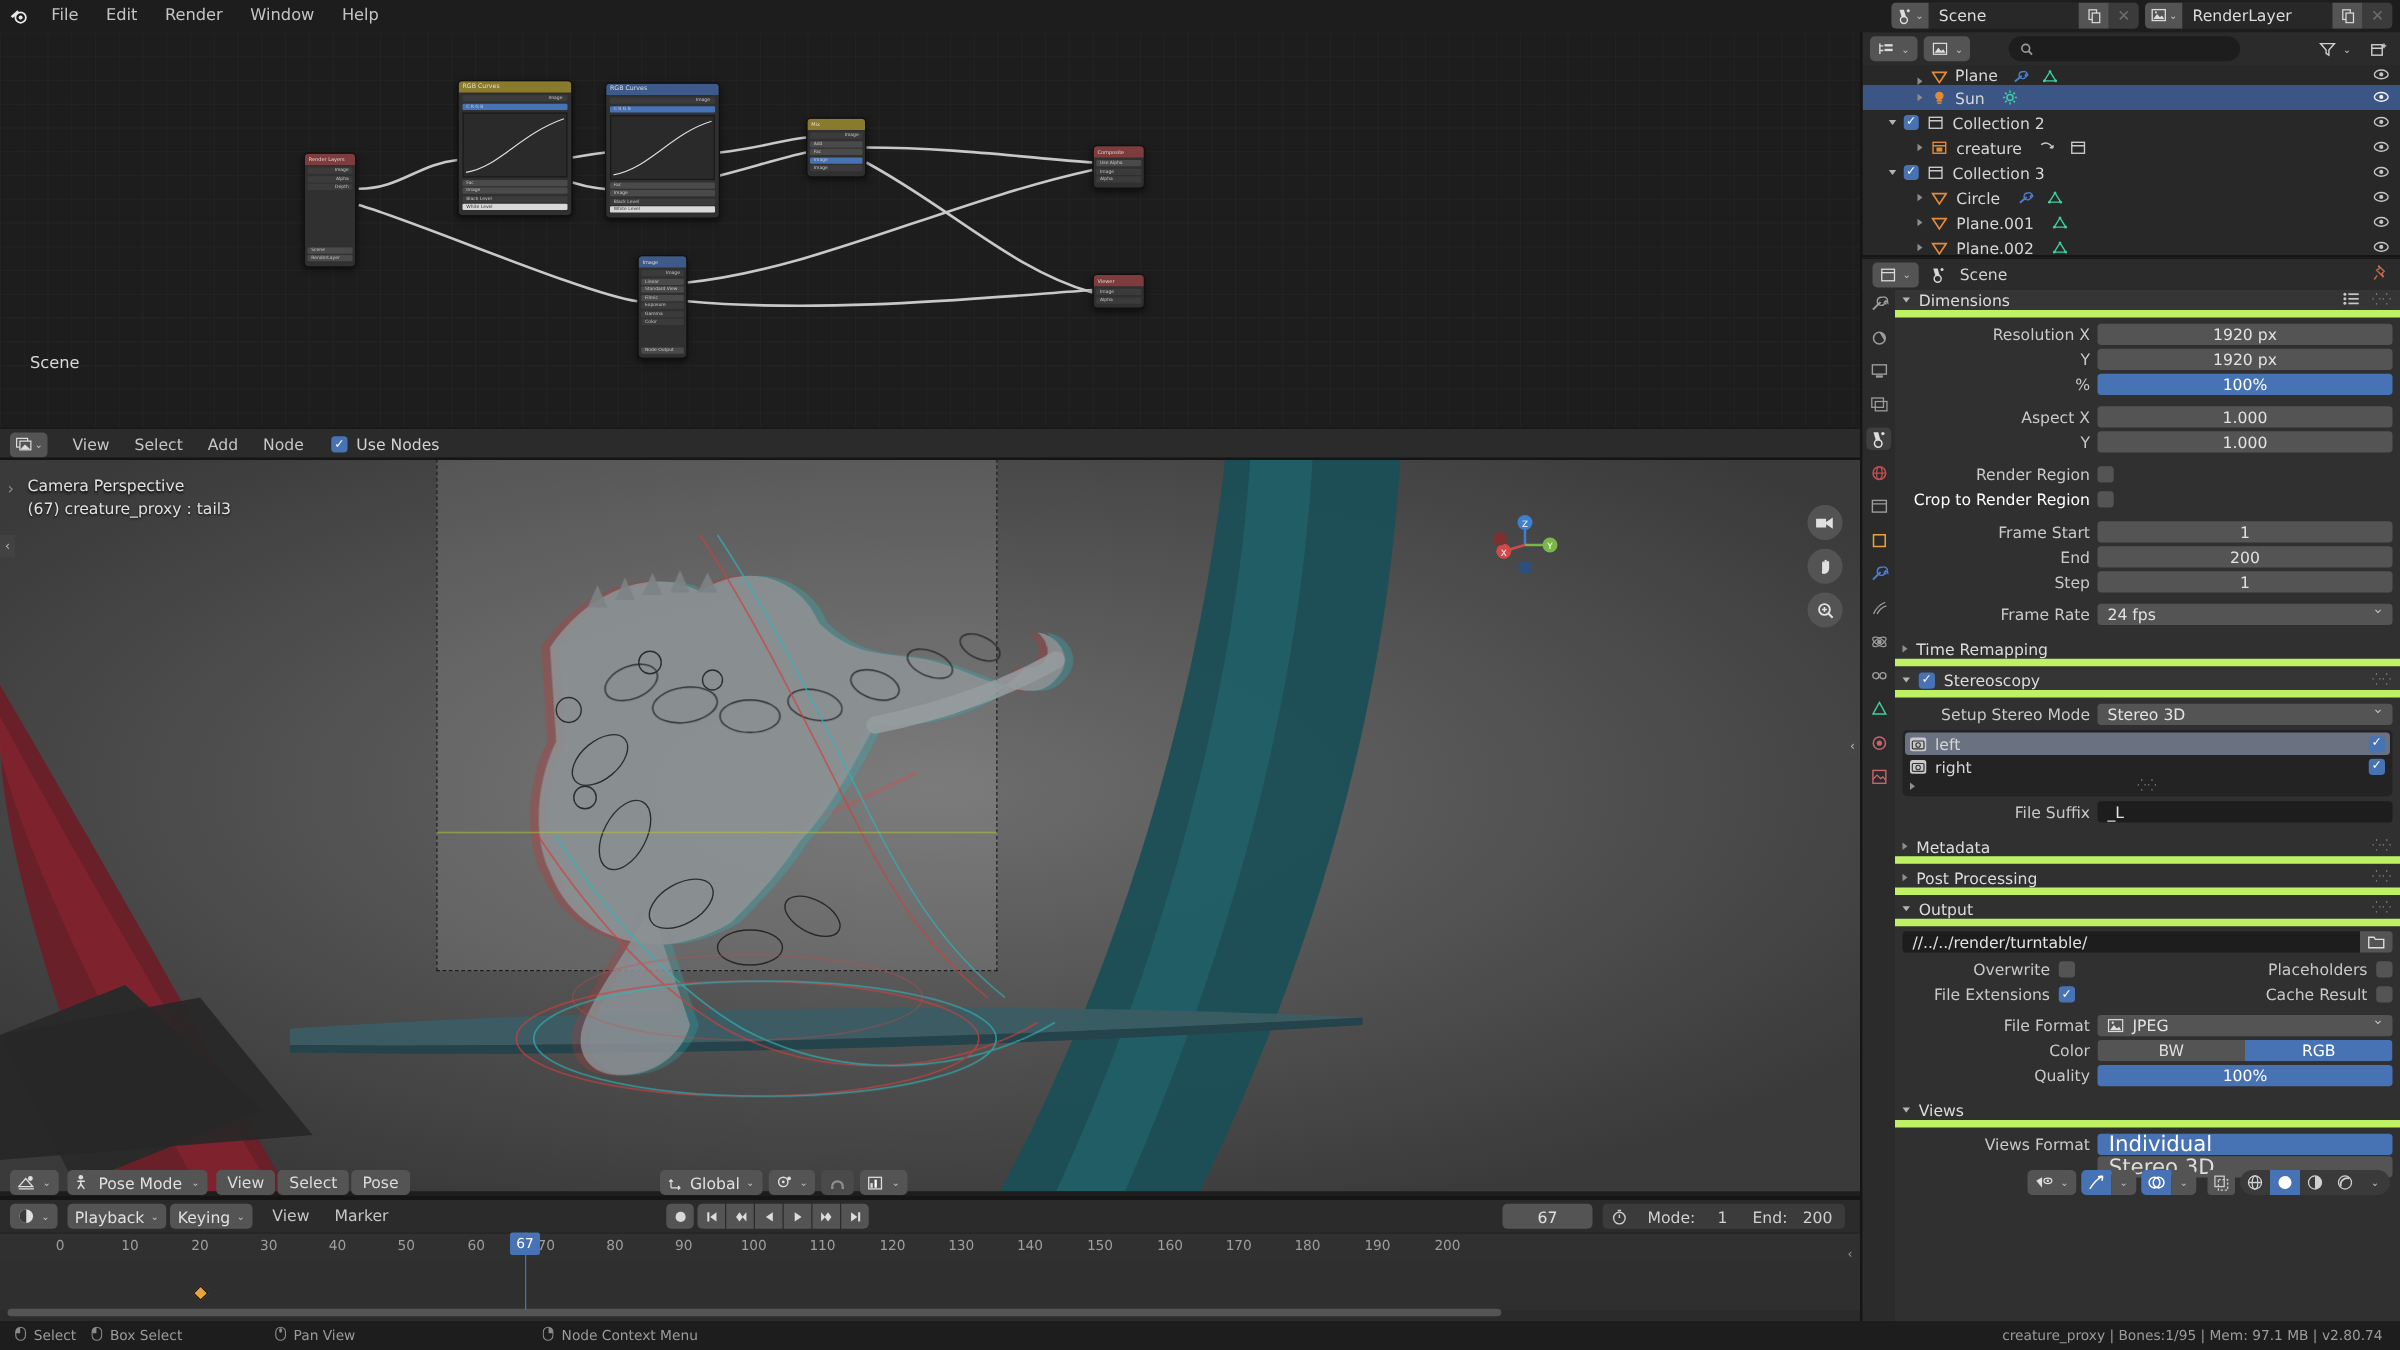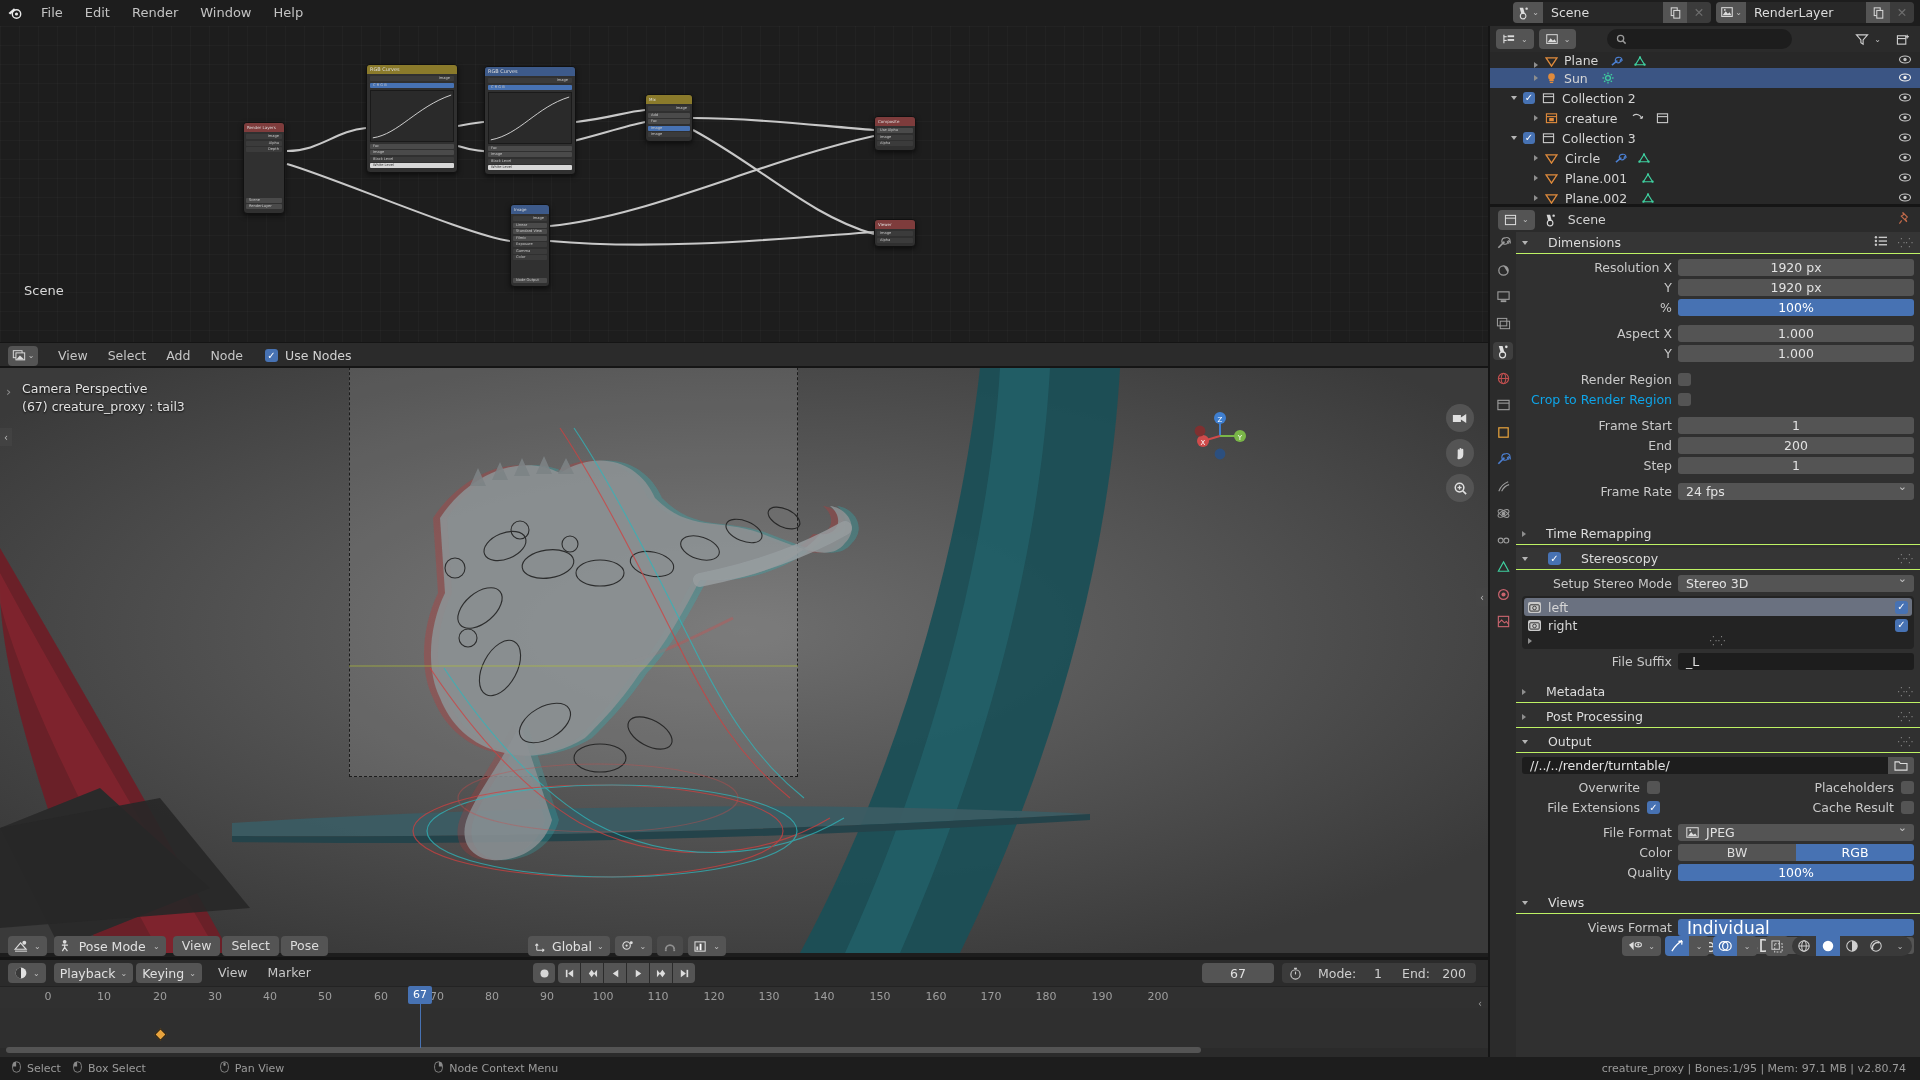--- a/index.html
+++ b/index.html
@@ -121,26 +121,26 @@
       border-right:3.5px solid transparent; }
   .obj-ic { width:17px; height:14px; display:inline-flex; align-items:center; justify-content:center;}
 
   
   .props { position:absolute; left:1490px; top:206px; width:430px; height:851px; background:#303030; }
   .pr-tabs { position:absolute; left:1490px; top:206px; width:26px; bottom:23px; background:#2b2b2b;
      display:flex; flex-direction:column; align-items:center; padding-top:28px; gap:9px; z-index:3;}
   .pr-tab { width:20px; height:18px; display:flex; align-items:center; justify-content:center; font-size:12px;}
   .pr-body { position:absolute; left:1516px; top:232px; width:404px; bottom:23px; overflow:hidden;
      background:#303030; }
-  .panel-head { height:22px; display:flex; align-items:center; gap:20px; padding:0 6px;
-     background:#353535; border-bottom:1px solid #bef264; font-size:12.5px; color:#dcdcdc; }
+  .panel-head { height:22px; display:flex; align-items:center; gap:7px; padding:0 6px;
+     background:#353535; border-bottom:6px solid #bef264; font-size:12.5px; color:#dcdcdc; }
   .panel-head.sub { background:#303030; }
   .prow { display:flex; align-items:center; height:19px; margin:1px 6px; gap:6px; }
   .plabel { flex:0 0 150px; text-align:right; font-size:12.5px; color:#c9c9c9; }
-  .plabel.dim { color:#0ea5e9; }
+  .plabel.dim { color:#ffffff; }
   .pfield { flex:1; height:17px; background:#545454; border-radius:3px; display:flex;
      align-items:center; justify-content:center; font-size:12.5px; color:#e2e2e2; }
   .pfield.blue { background:#4772b3; color:#fff; }
   .pfield.dark { background:#1d1d1d; justify-content:flex-start; padding-left:8px; }
   .pfield.ddown { justify-content:flex-start; padding-left:8px; position:relative;}
   .pfield.ddown::after { content:"⌄"; position:absolute; right:7px; top:-3px; font-size:11px; color:#c3c3c3;}
   .cbox { width:13px; height:13px; border-radius:3px; background:#545454; }
   .cbox.on { background:#4772b3; display:flex; align-items:center; justify-content:center; color:#fff; font-size:10px; }
   .listbox { margin:3px 6px; background:#232323; border-radius:4px; padding:2px; }
   .listrow { height:18px; display:flex; align-items:center; padding:0 4px; gap:7px; font-size:12.5px;
@@ -1232,21 +1232,21 @@
         <span class="plabel">Step</span>
         <span class="pfield">1</span>
       </div>
       <div style="height:5px"></div>
       <div class="prow">
         <span class="plabel">Frame Rate</span>
         <span class="pfield ddown">24 fps</span>
       </div>
     </div>
 
-    <div class="panel-head sub" style="margin-top:16px;">
+    <div class="panel-head sub" style="margin-top:4px;">
       <span class="tri"></span>
       <span>Time Remapping</span>
     </div>
 
     <div class="panel-head" style="margin-top:3px;">
       <span class="tri-d"></span>
       <span class="chk">✓</span>
       <span>Stereoscopy</span>
       <span style="margin-left:auto;color:#8c8c8c;font-size:9px;letter-spacing:1px;">⁛⁛</span>
     </div>

